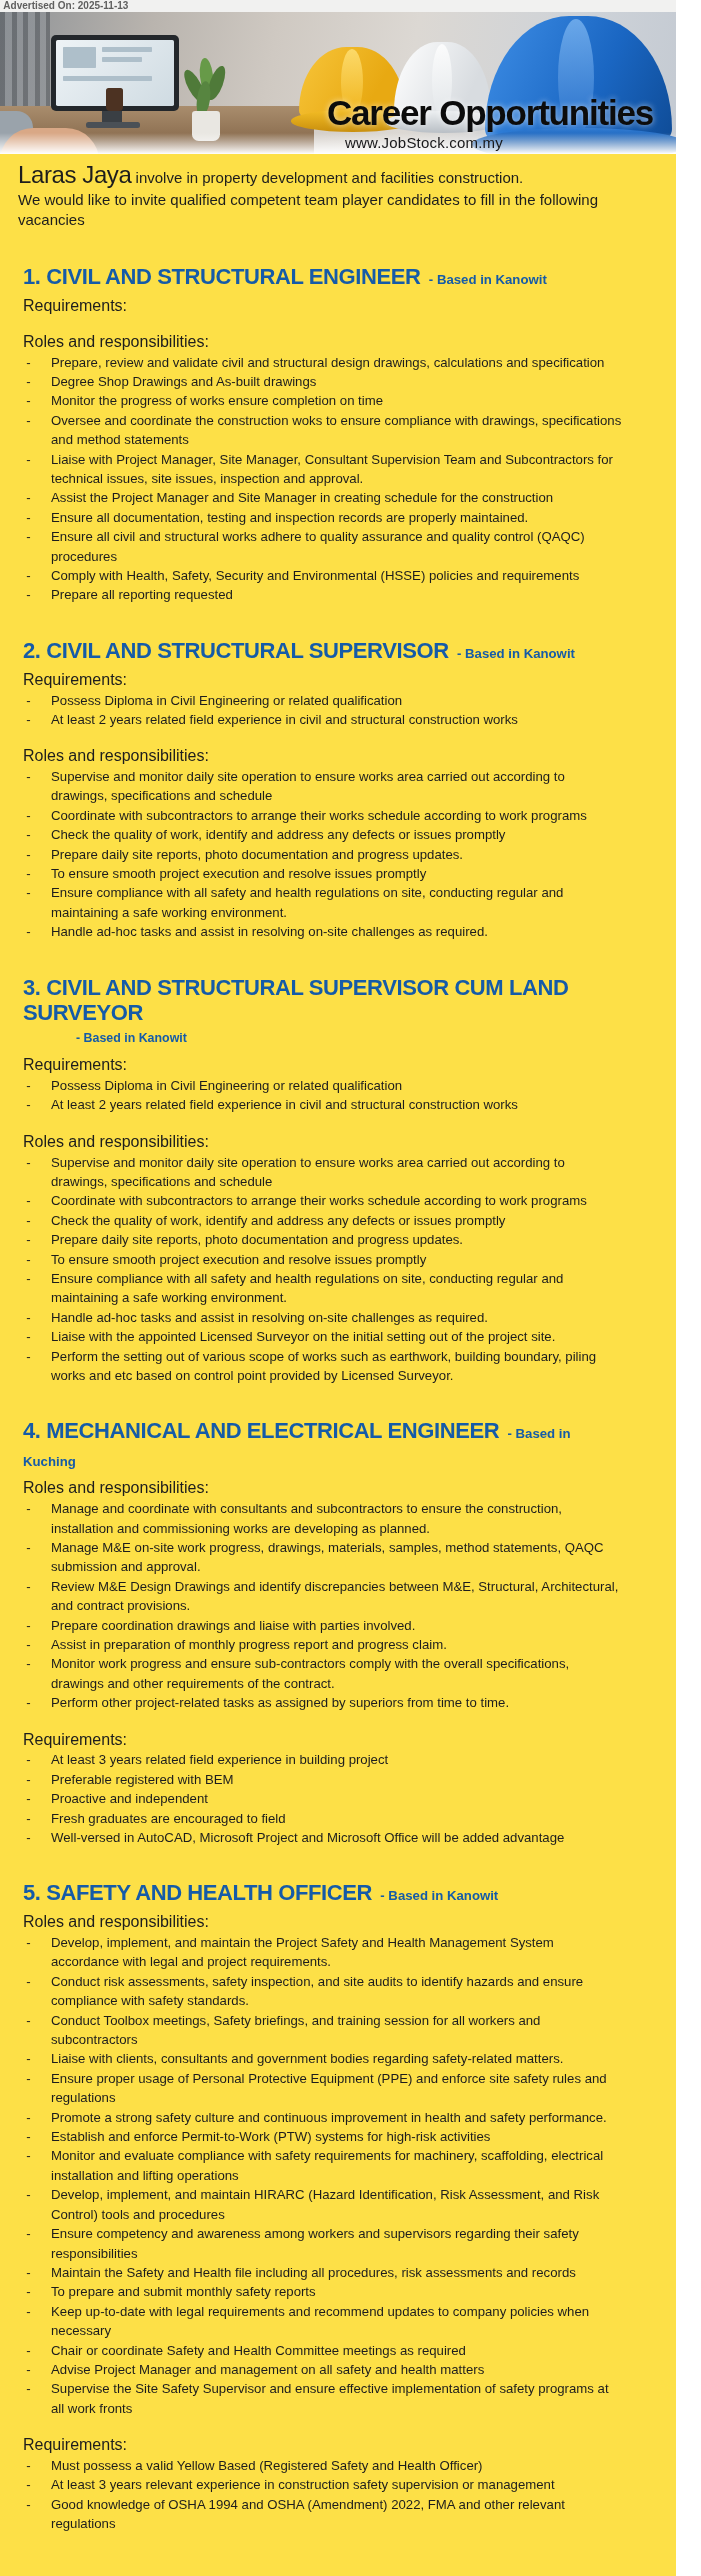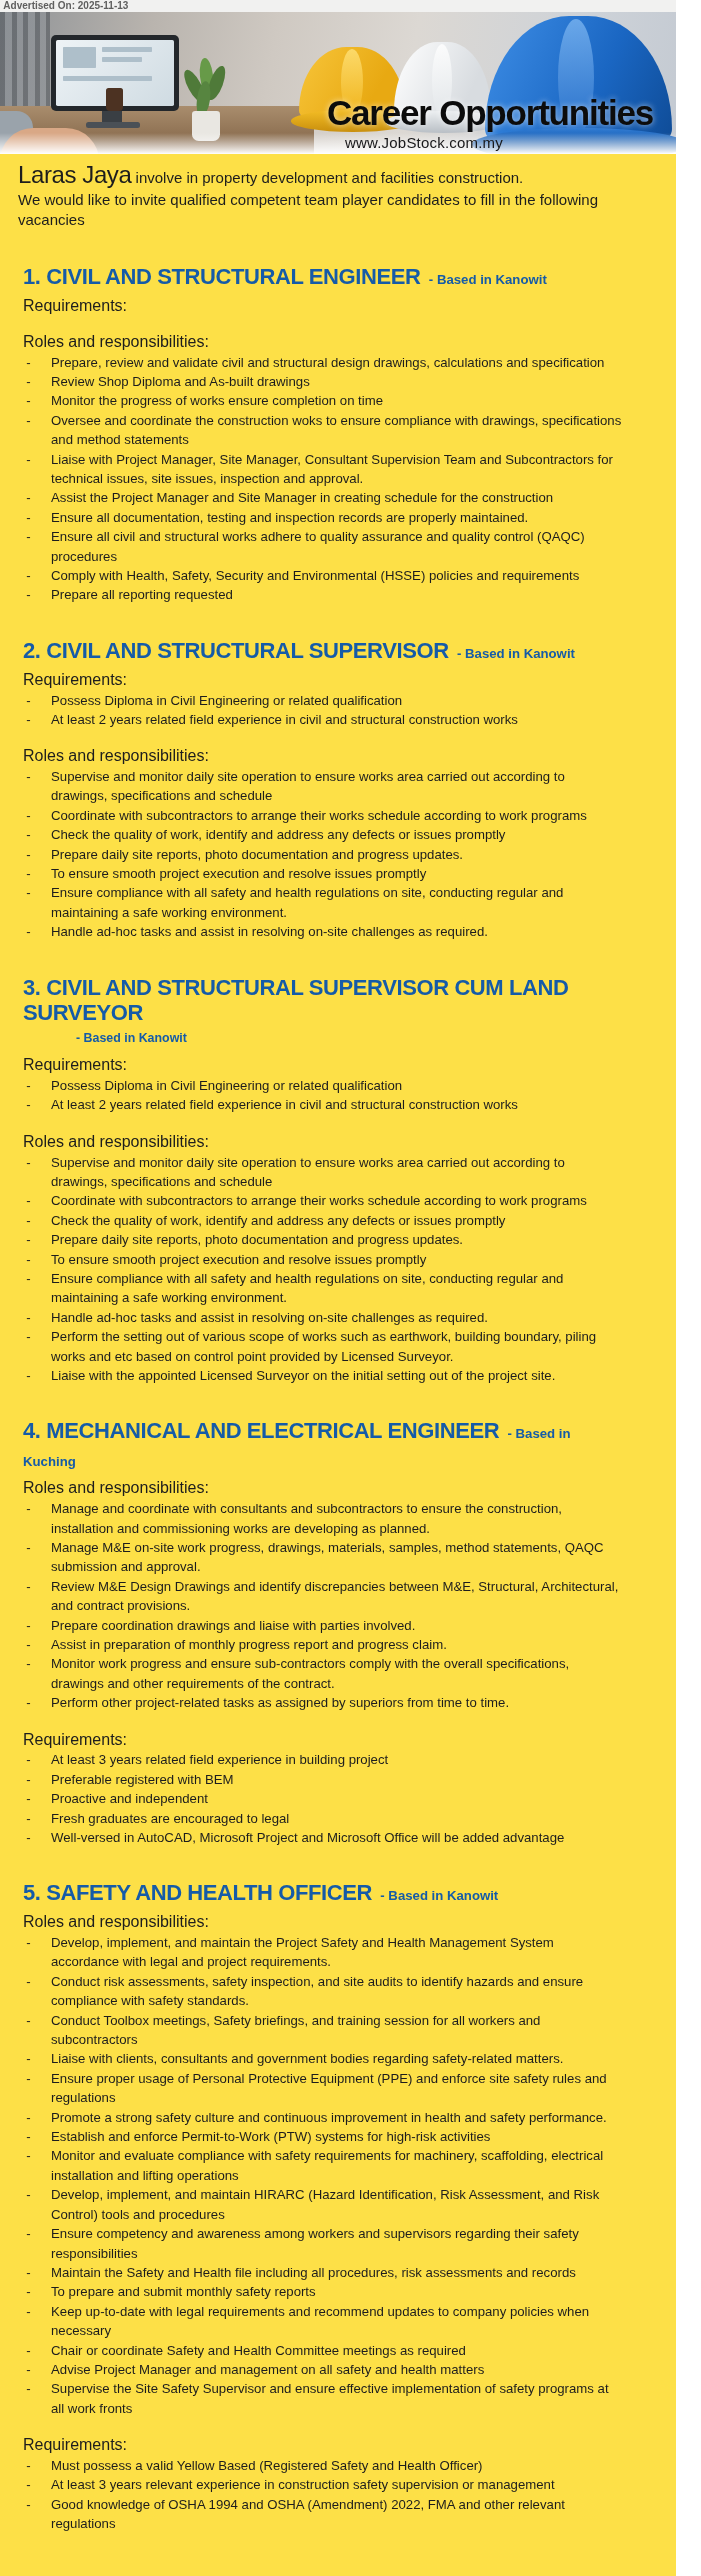--- a/index.html
+++ b/index.html
@@ -175,21 +175,21 @@
     <div id="jobs">
   <div class="job">
     <div class="job-heading"><span class="job-number">1.</span>
       <span class="job-title-text"> CIVIL AND STRUCTURAL ENGINEER</span><span class="job-location">- Based in Kanowit</span>
     </div>
     <div class="job-sections">
             <div class="sec-heading">Requirements:</div>
             <div class="sec-heading">Roles and responsibilities:</div>
             <ul class="bullets">
               <li>Prepare, review and validate civil and structural design drawings, calculations and specification</li>
-              <li>Review Shop Diploma and As-built drawings</li>
+              <li>Degree Shop Drawings and As-built drawings</li>
               <li>Monitor the progress of works ensure completion on time</li>
               <li>Oversee and coordinate the construction woks to ensure compliance with drawings, specifications and method statements</li>
               <li>Liaise with Project Manager, Site Manager, Consultant Supervision Team and Subcontractors for technical issues, site issues, inspection and approval.</li>
               <li>Assist the Project Manager and Site Manager in creating schedule for the construction</li>
               <li>Ensure all documentation, testing and inspection records are properly maintained.</li>
               <li>Ensure all civil and structural works adhere to quality assurance and quality control (QAQC) procedures</li>
               <li>Comply with Health, Safety, Security and Environmental (HSSE) policies and requirements</li>
               <li>Prepare all reporting requested</li>
             </ul>
           </div>
@@ -230,22 +230,22 @@
             </ul>
             <div class="sec-heading">Roles and responsibilities:</div>
             <ul class="bullets">
               <li>Supervise and monitor daily site operation to ensure works area carried out according to drawings, specifications and schedule</li>
               <li>Coordinate with subcontractors to arrange their works schedule according to work programs</li>
               <li>Check the quality of work, identify and address any defects or issues promptly</li>
               <li>Prepare daily site reports, photo documentation and progress updates.</li>
               <li>To ensure smooth project execution and resolve issues promptly</li>
               <li>Ensure compliance with all safety and health regulations on site, conducting regular and maintaining a safe working environment.</li>
               <li>Handle ad-hoc tasks and assist in resolving on-site challenges as required.</li>
+              <li>Liaise with the appointed Licensed Surveyor on the initial setting out of the project site.</li>
               <li>Perform the setting out of various scope of works such as earthwork, building boundary, piling works and etc based on control point provided by Licensed Surveyor.</li>
-              <li>Liaise with the appointed Licensed Surveyor on the initial setting out of the project site.</li>
             </ul>
           </div>
   </div>
 
   <div class="job">
     <div class="job-heading"><span class="job-number">4.</span>
       <span class="job-title-text"> MECHANICAL AND ELECTRICAL ENGINEER</span><span class="job-location">- Based in Kuching</span>
     </div>
     <div class="job-sections">
             <div class="sec-heading">Roles and responsibilities:</div>
@@ -256,21 +256,21 @@
               <li>Prepare coordination drawings and liaise with parties involved.</li>
               <li>Assist in preparation of monthly progress report and progress claim.</li>
               <li>Monitor work progress and ensure sub-contractors comply with the overall specifications, drawings and other requirements of the contract.</li>
               <li>Perform other project-related tasks as assigned by superiors from time to time.</li>
             </ul>
             <div class="sec-heading">Requirements:</div>
             <ul class="bullets">
               <li>At least 3 years related field experience in building project</li>
               <li>Preferable registered with BEM</li>
               <li>Proactive and independent</li>
-              <li>Fresh graduates are encouraged to legal</li>
+              <li>Fresh graduates are encouraged to field</li>
               <li>Well-versed in AutoCAD, Microsoft Project and Microsoft Office will be added advantage</li>
             </ul>
           </div>
   </div>
 
   <div class="job">
     <div class="job-heading"><span class="job-number">5.</span>
       <span class="job-title-text"> SAFETY AND HEALTH OFFICER</span><span class="job-location">- Based in Kanowit</span>
     </div>
     <div class="job-sections">

